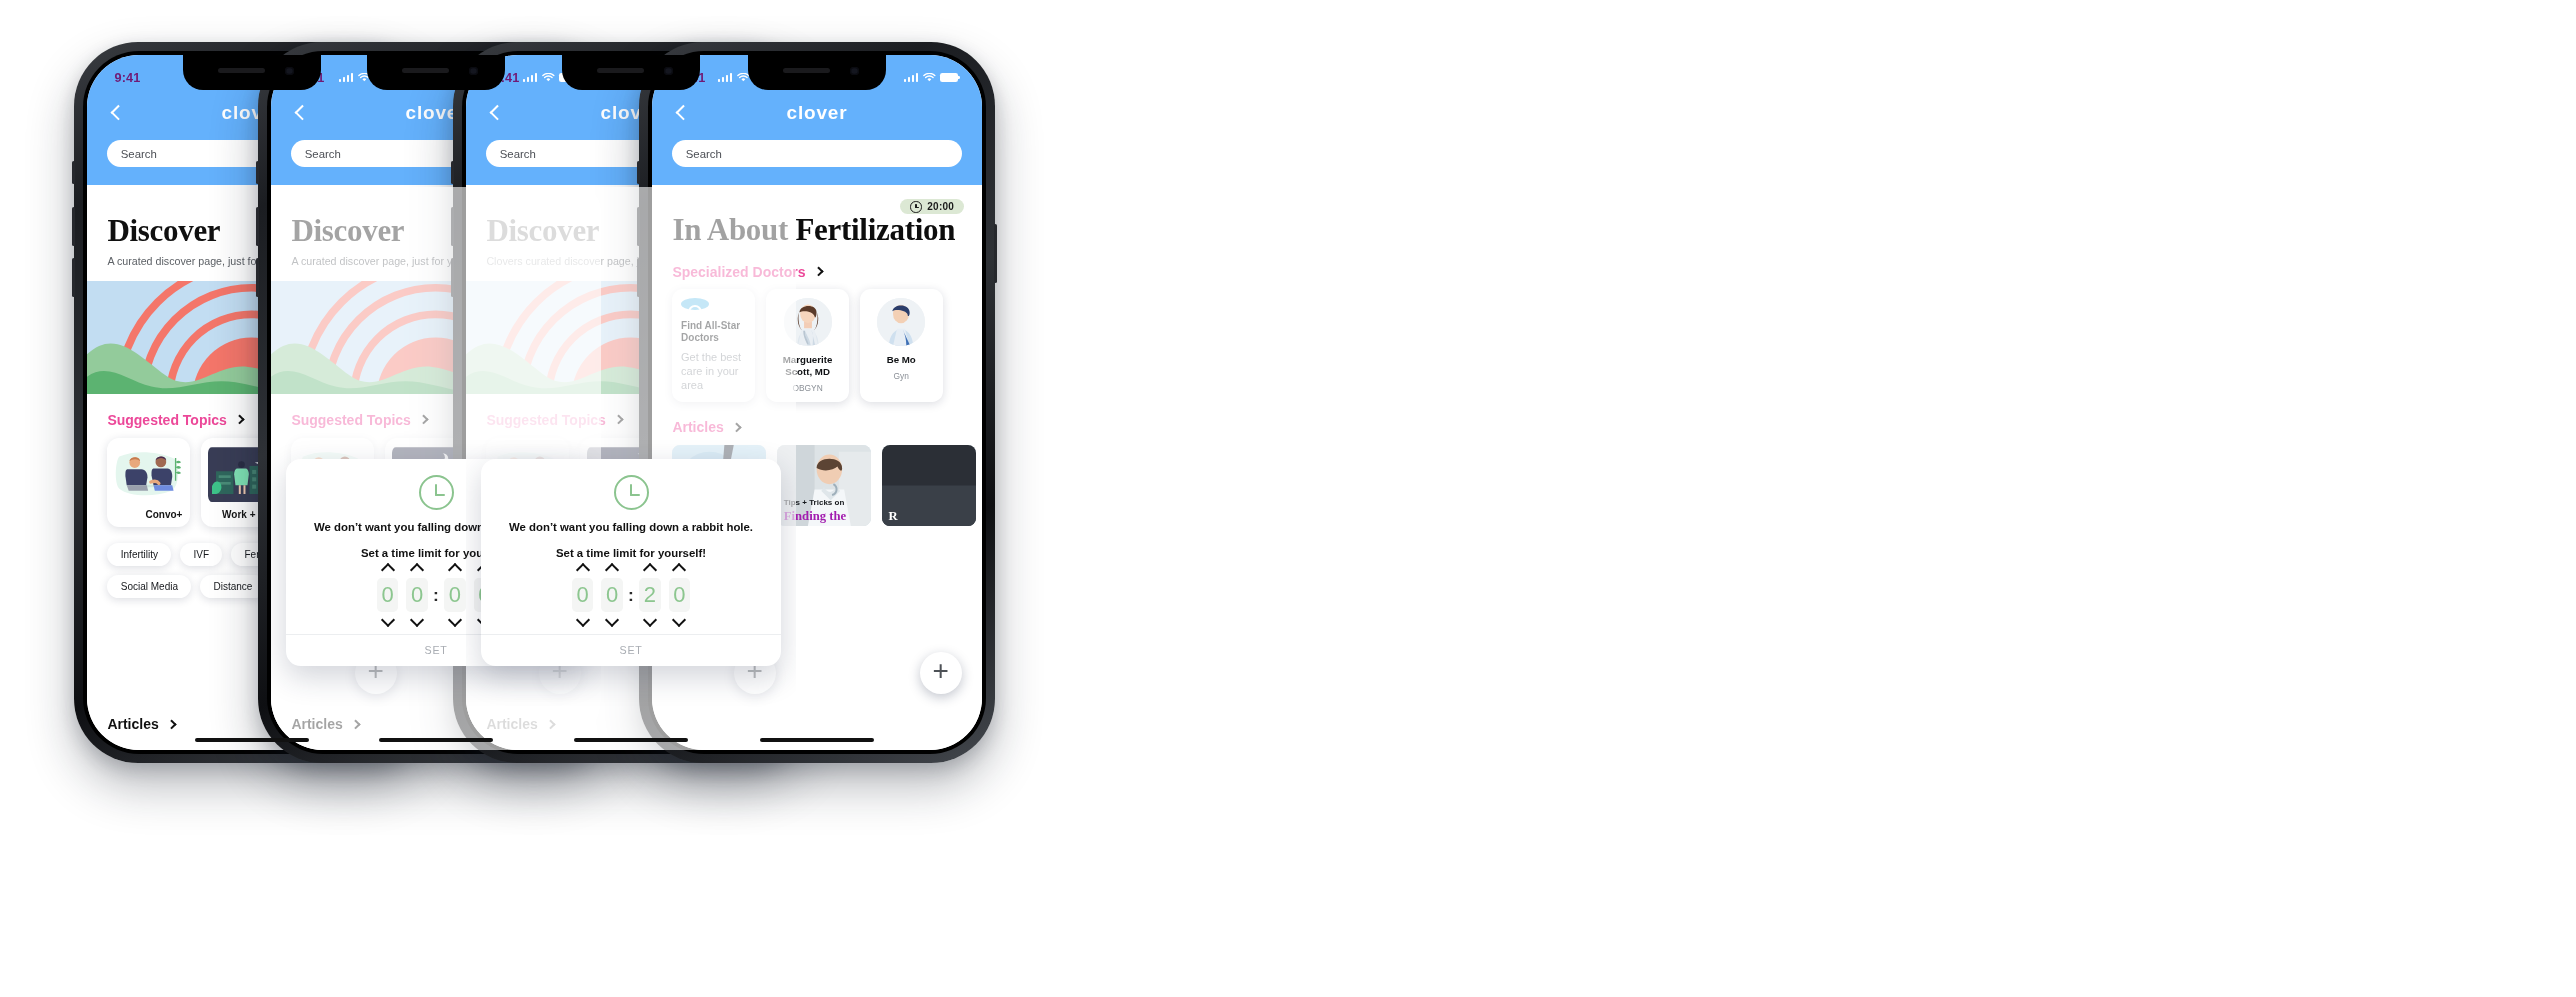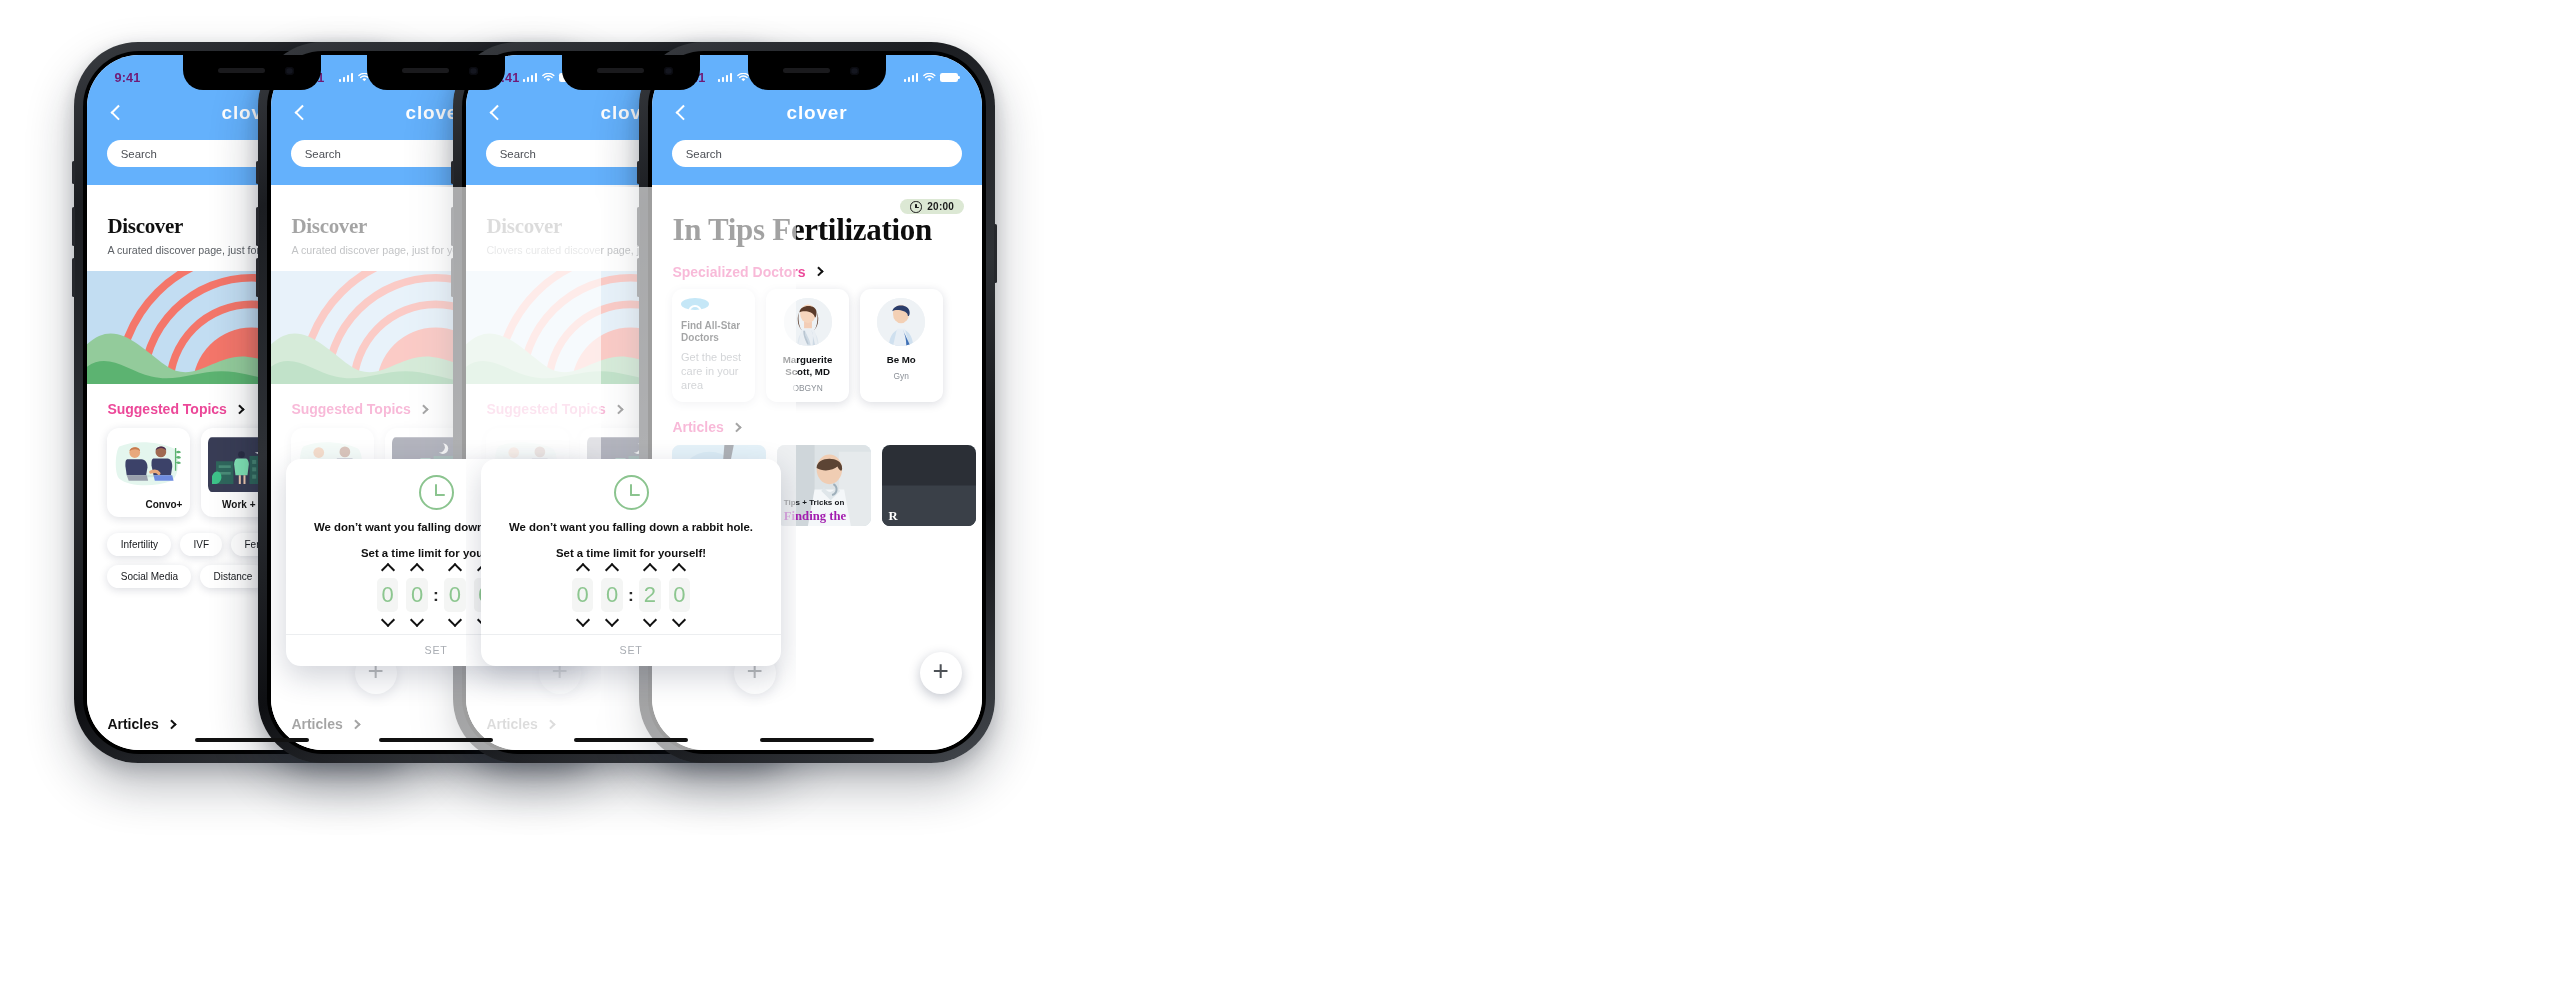--- a/index.html
+++ b/index.html
@@ -144,21 +144,21 @@
   .clock-ic {
     width: 11.4px; height: 11.4px; border-radius: 50%;
     border: 1.3px solid #1b1b1b; position: relative; flex: 0 0 11.4px;
   }
   .clock-ic::before{content:"";position:absolute;left:4px;top:2px;width:1.3px;height:4px;background:#1b1b1b;border-radius:0.7px;}
   .clock-ic::after{content:"";position:absolute;left:4px;top:4.7px;width:3.4px;height:1.3px;background:#1b1b1b;border-radius:0.7px;}
 
   .discover-title {
     font-family: "Liberation Serif", serif;
     font-weight: bold;
-    font-size: 21px;
+    font-size: 31px;
     color: #101010;
     padding: 28px 20px 0;
     letter-spacing: -0.3px;
     line-height: 1.05;
   }
   .discover-sub {
     padding: 6.7px 20px 0;
     font-size: 10.7px; color: #5d6166;
   }
 
@@ -812,21 +812,21 @@
             <span>Search</span>
           </div>
         </div>
 
         <div class="page">
           <div class="set-pill">
             <span class="clock-ic"></span>
             <span>20:00</span>
           </div>
 
-          <div class="ivf-title">In Tips Fertilization</div>
+          <div class="ivf-title">In About Fertilization</div>
 
           <div class="sec-head">
             <span>Specialized Doctors</span>
             <span class="chev-r"></span>
           </div>
 
           <div class="doc-row">
             <div class="doc-card find">
               <div class="search-circle"></div>
               <div class="doc-t">Find All-Star Doctors</div>

